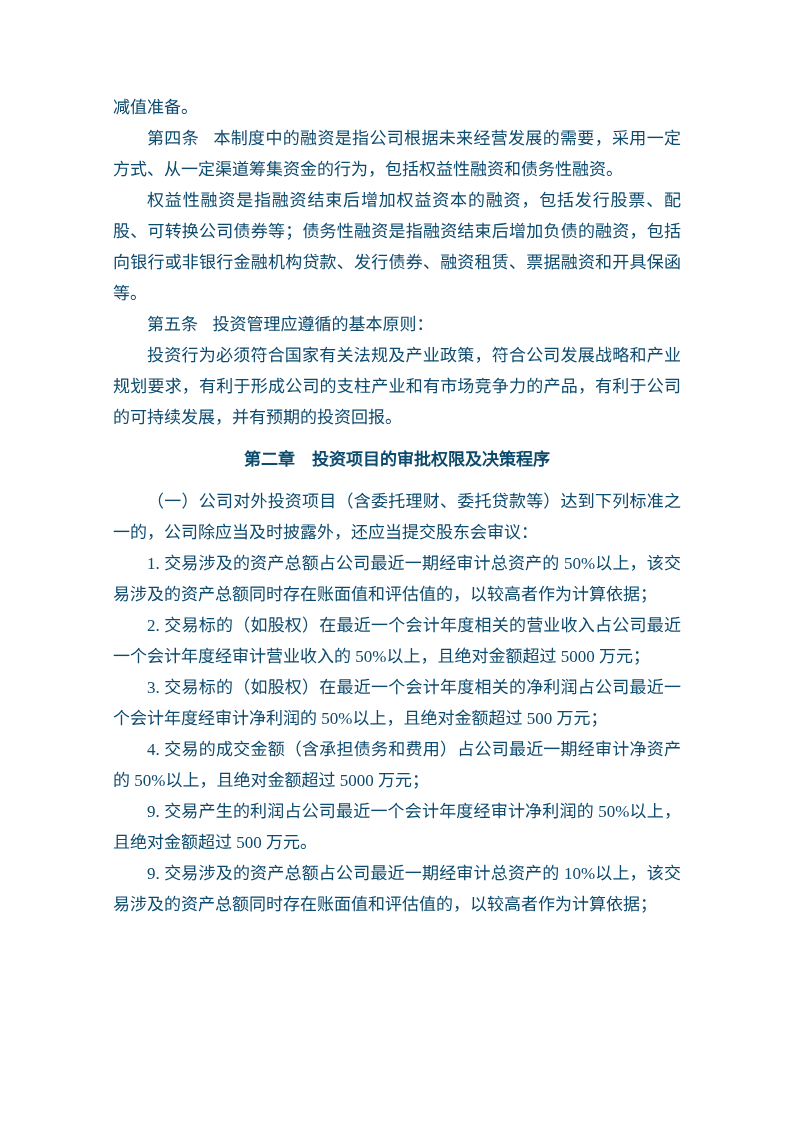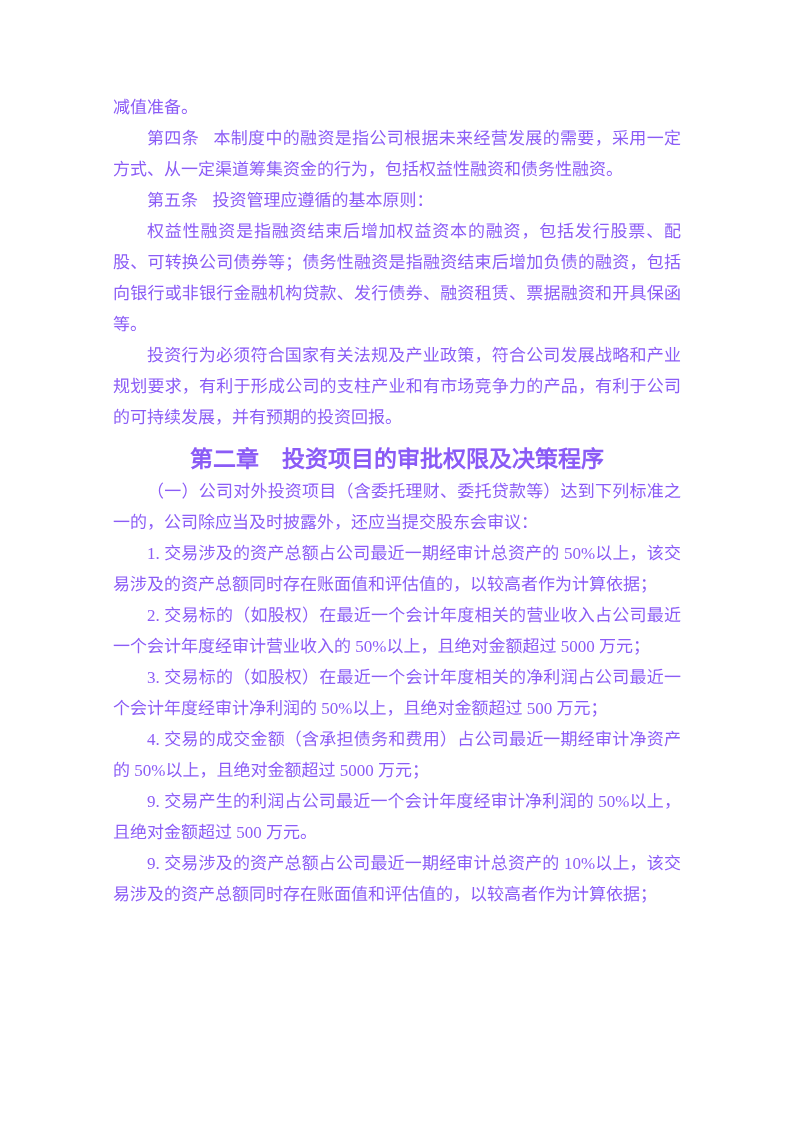--- a/index.html
+++ b/index.html
@@ -8,21 +8,21 @@
     padding: 0;
     background: #ffffff;
   }
   .page {
     position: relative;
     width: 794px;
     height: 1122px;
     margin: 0 auto;
     box-sizing: border-box;
     background: #ffffff;
-    color: #8b5cf6;
+    color: #0c4a6e;
     padding: 92px 113px 0 113px;
     font-family: "Liberation Serif", "DejaVu Serif", serif;
     font-size: 17px;
     line-height: 31px;
     overflow: hidden;
   }
   p.para {
     margin: 0;
     padding: 0;
     text-align: justify;
@@ -31,24 +31,24 @@
     overflow-wrap: anywhere;
   }
   p.para.no-indent {
     text-indent: 0;
   }
   .article-label {
     font-weight: normal;
     margin-right: 0.85em;
   }
   h2.chapter {
-    margin: 11px 0 1px 0;
+    margin: 11px 0 11px 0;
     padding: 0;
     text-align: center;
-    font-size: 23px;
+    font-size: 17px;
     line-height: 31px;
     font-weight: bold;
     text-indent: 0;
   }
   .chapter-label {
     margin-right: 1em;
   }
 </style>
 </head>
 <body>
@@ -57,25 +57,25 @@
 
   <p class="para no-indent">
     <span>减值准备。</span>
   </p>
 
   <p class="para">
     <span class="article-label">第四条</span><span>本制度中的融资是指公司根据未来经营发展的需要，采用一定方式、从一定渠道筹集资金的行为，包括权益性融资和债务性融资。</span>
   </p>
 
   <p class="para">
-    <span class="article-label">第五条</span><span>投资管理应遵循的基本原则：</span>
+    <span>权益性融资是指融资结束后增加权益资本的融资，包括发行股票、配股、可转换公司债券等；债务性融资是指融资结束后增加负债的融资，包括向银行或非银行金融机构贷款、发行债券、融资租赁、票据融资和开具保函等。</span>
   </p>
 
   <p class="para">
-    <span>权益性融资是指融资结束后增加权益资本的融资，包括发行股票、配股、可转换公司债券等；债务性融资是指融资结束后增加负债的融资，包括向银行或非银行金融机构贷款、发行债券、融资租赁、票据融资和开具保函等。</span>
+    <span class="article-label">第五条</span><span>投资管理应遵循的基本原则：</span>
   </p>
 
   <p class="para">
     <span>投资行为必须符合国家有关法规及产业政策，符合公司发展战略和产业规划要求，有利于形成公司的支柱产业和有市场竞争力的产品，有利于公司的可持续发展，并有预期的投资回报。</span>
   </p>
 
   <h2 class="chapter">
     <span class="chapter-label">第二章</span><span>投资项目的审批权限及决策程序</span>
   </h2>
 

